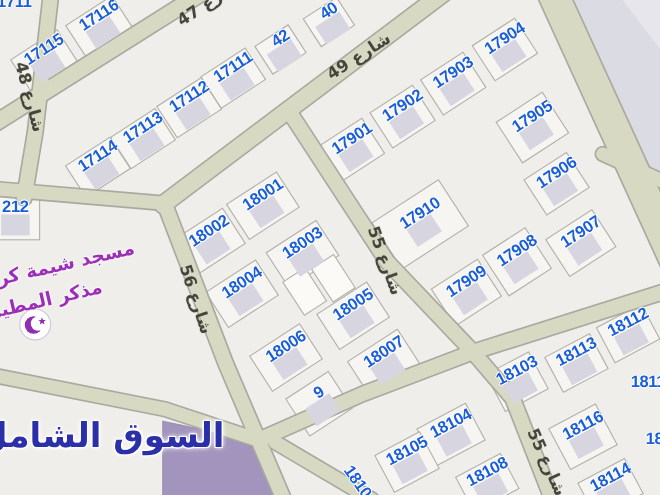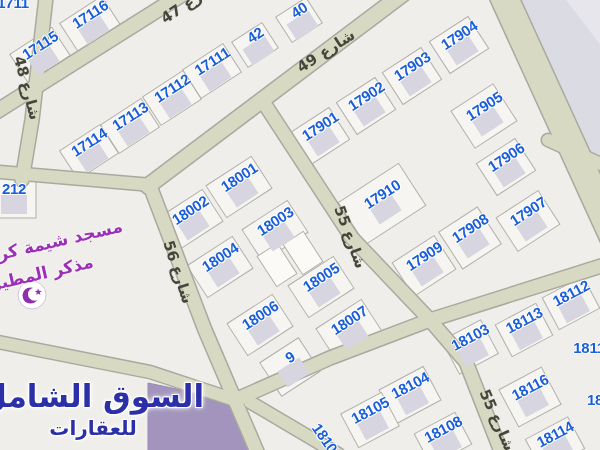--- a/index.html
+++ b/index.html
@@ -222,16 +222,15 @@
       <div class="lbl street-lbl" style="left: 190px; top: 2px; transform: translate(-50%, -50%) rotate(-33deg);">شارع 47</div>
       <div class="lbl street-lbl" style="left: 326px; top: 51px; transform: translate(-50%, -50%) rotate(-33deg);">شارع 49</div>
       <div class="lbl street-lbl" style="left: 350px; top: 237px; transform: translate(-50%, -50%) rotate(70deg);">شارع 55</div>
       <div class="lbl street-lbl" style="left: 497px; top: 420px; transform: translate(-50%, -50%) rotate(66deg);">شارع 55</div>
       <div class="lbl street-lbl" style="left: 178px; top: 272px; transform: translate(-50%, -50%) rotate(72deg);">شارع 56</div>
       <div class="lbl street-lbl" style="left: 27px; top: 88px; transform: translate(-50%, -50%) rotate(75deg);">شارع 48</div>
     </div>
 
   <div id="watermark">
     <div class="wm wm-1" style="left:92px;top:396px;">السوق الشامل</div>
-    <div class="wm wm-2" style="left:93px;top:428px;">للعقارات</div>
   </div>
 
 </div>
 
 </body></html>

